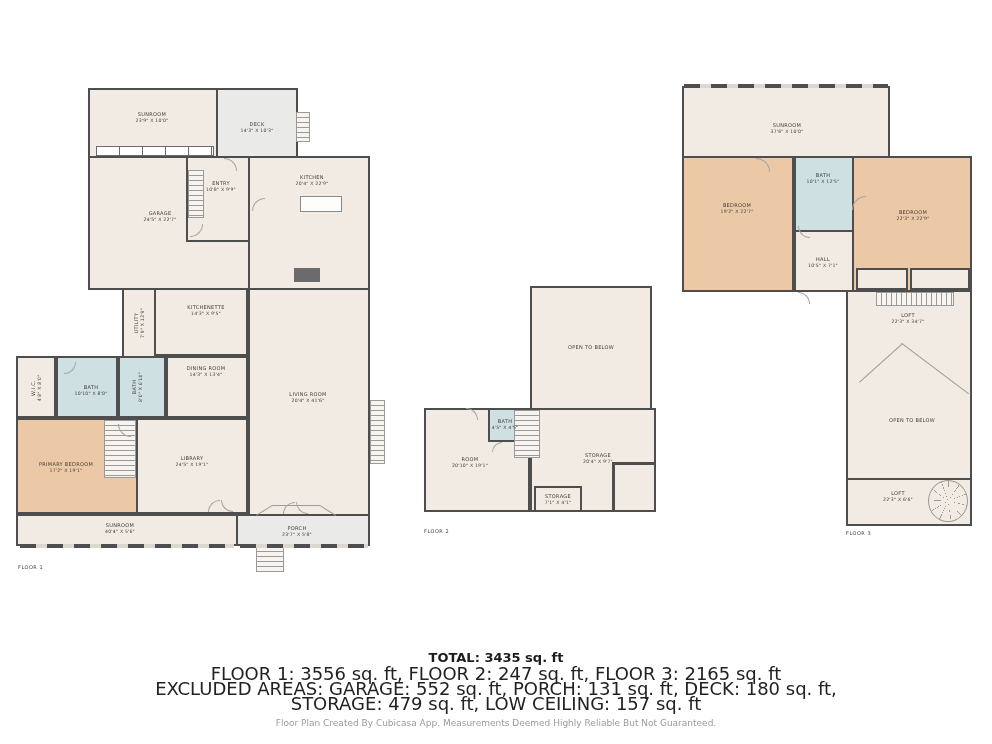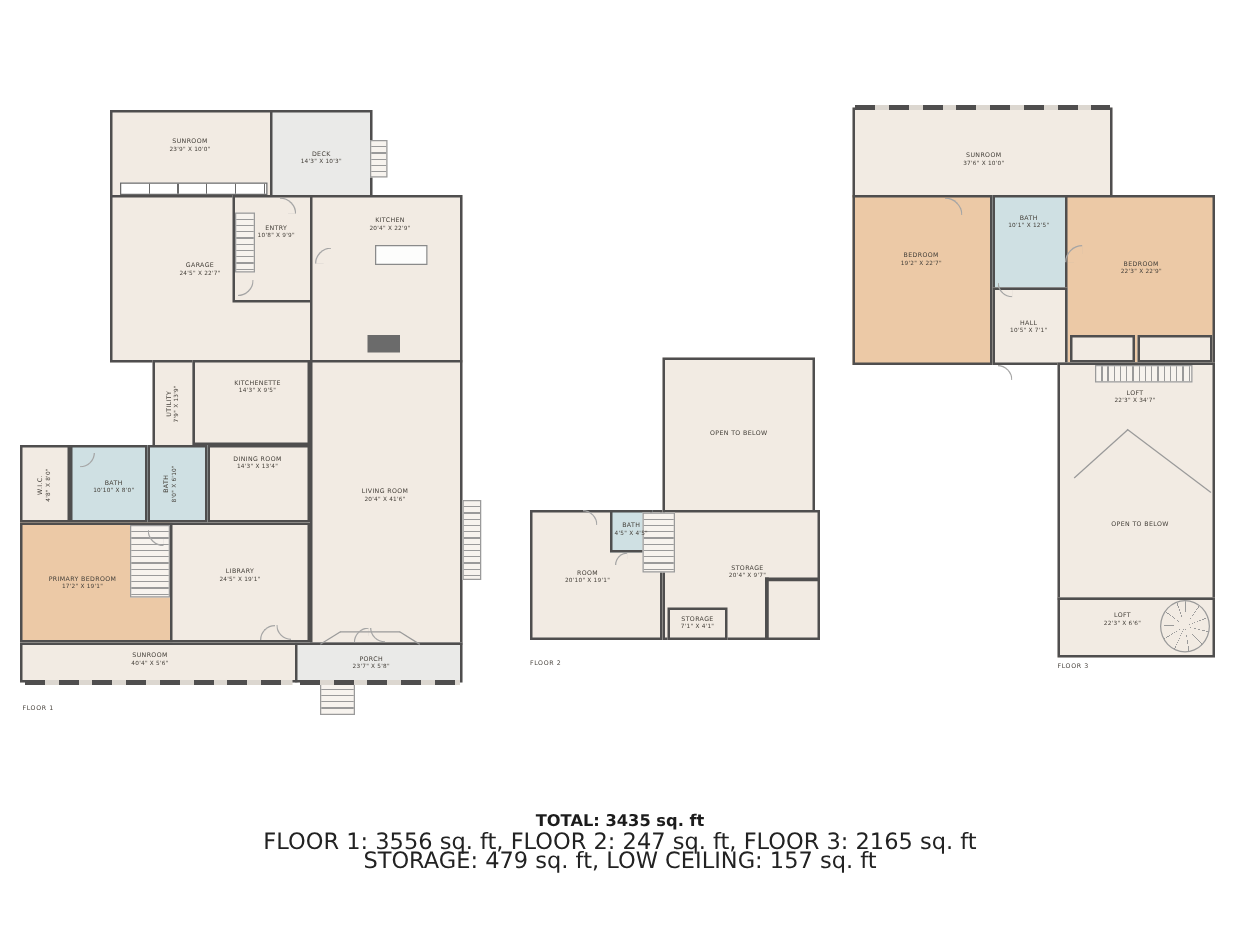--- a/index.html
+++ b/index.html
@@ -218,14 +218,16 @@
     <div class="door" style="left: 798px; top: 226px; width: 12px; height: 12px; transform: rotate(270deg);"></div>
     <div class="door" style="left: 798px; top: 292px; width: 12px; height: 12px; transform: rotate(90deg);"></div>
     <div class="door" style="left: 852px; top: 196px; width: 14px; height: 14px; transform: rotate(0deg);"></div>
     <div class="spiral" style="left: 928px; top: 480px; width: 40px; height: 42px;"></div>
     <div class="caption" style="left: 846px; top: 530px;">FLOOR 3</div>
   </div>
 
 <div class="summary">
   <div class="total">TOTAL: 3435 sq. ft</div>
   <div class="sline">FLOOR 1: 3556 sq. ft, FLOOR 2: 247 sq. ft, FLOOR 3: 2165 sq. ft</div>
+  <div class="sline">EXCLUDED AREAS: GARAGE: 552 sq. ft, PORCH: 131 sq. ft, DECK: 180 sq. ft,</div>
   <div class="sline">STORAGE: 479 sq. ft, LOW CEILING: 157 sq. ft</div>
+  <div class="footer">Floor Plan Created By Cubicasa App. Measurements Deemed Highly Reliable But Not Guaranteed.</div>
 </div>
 
 </body></html>

